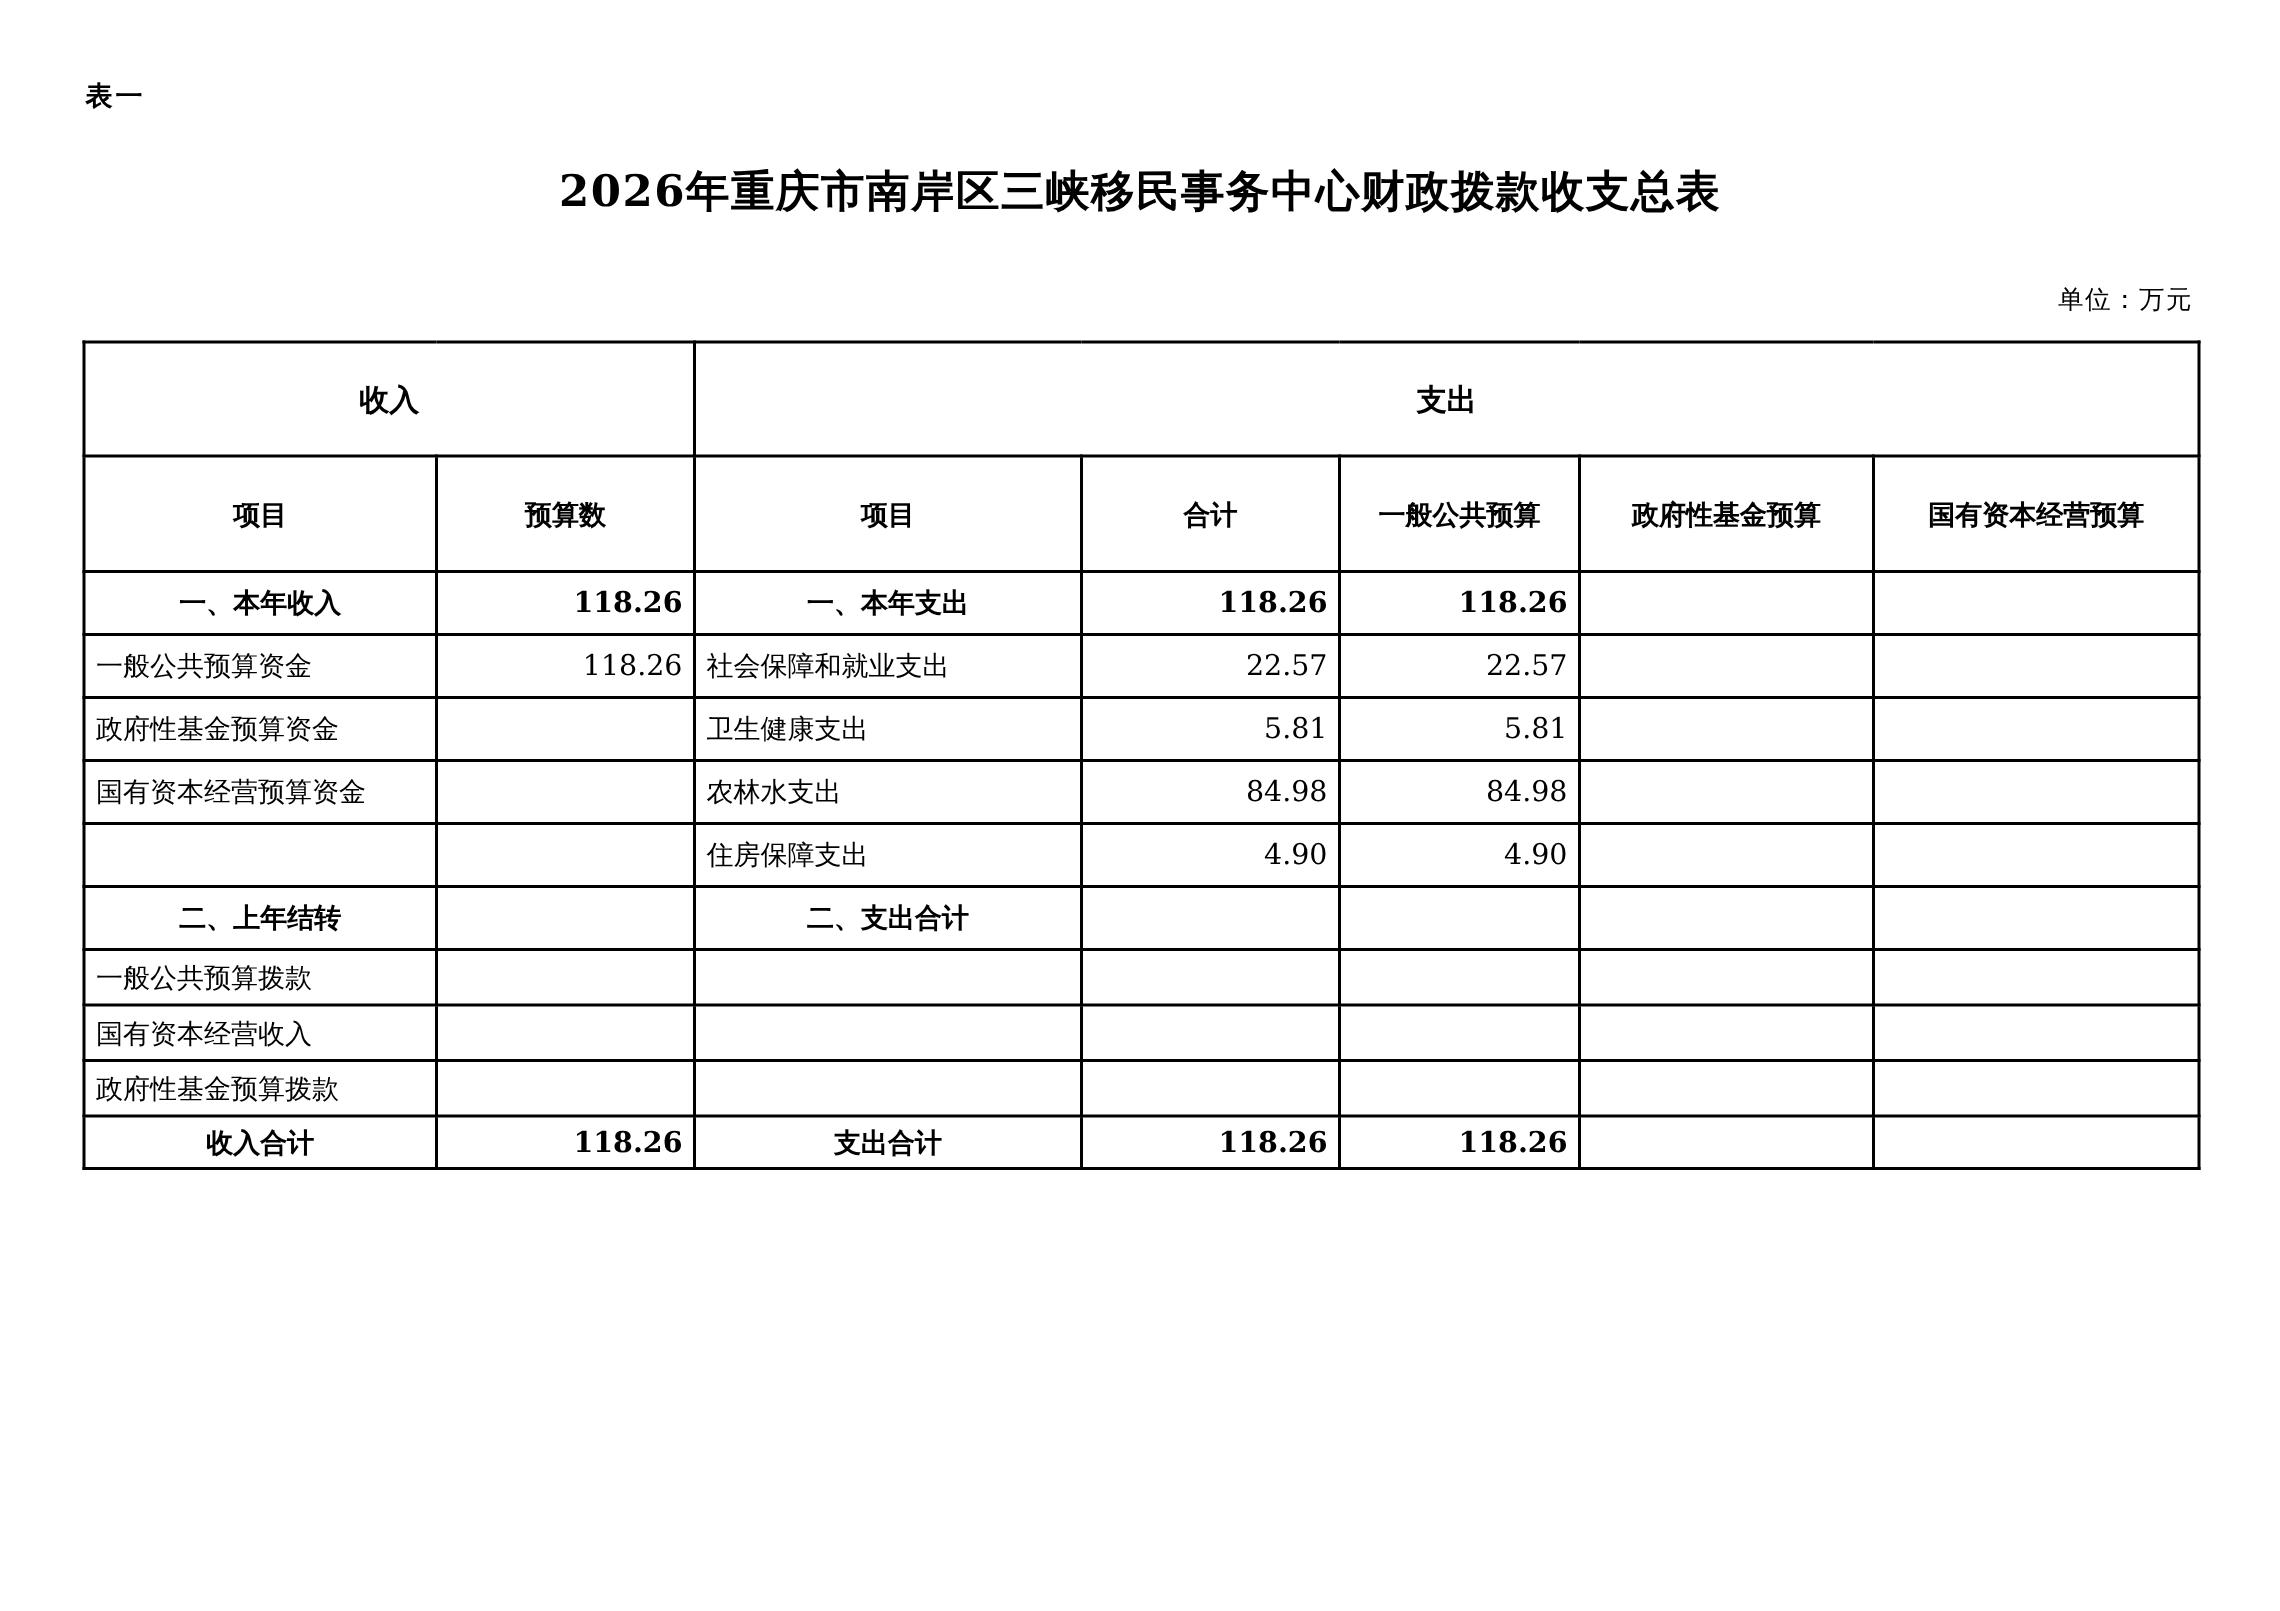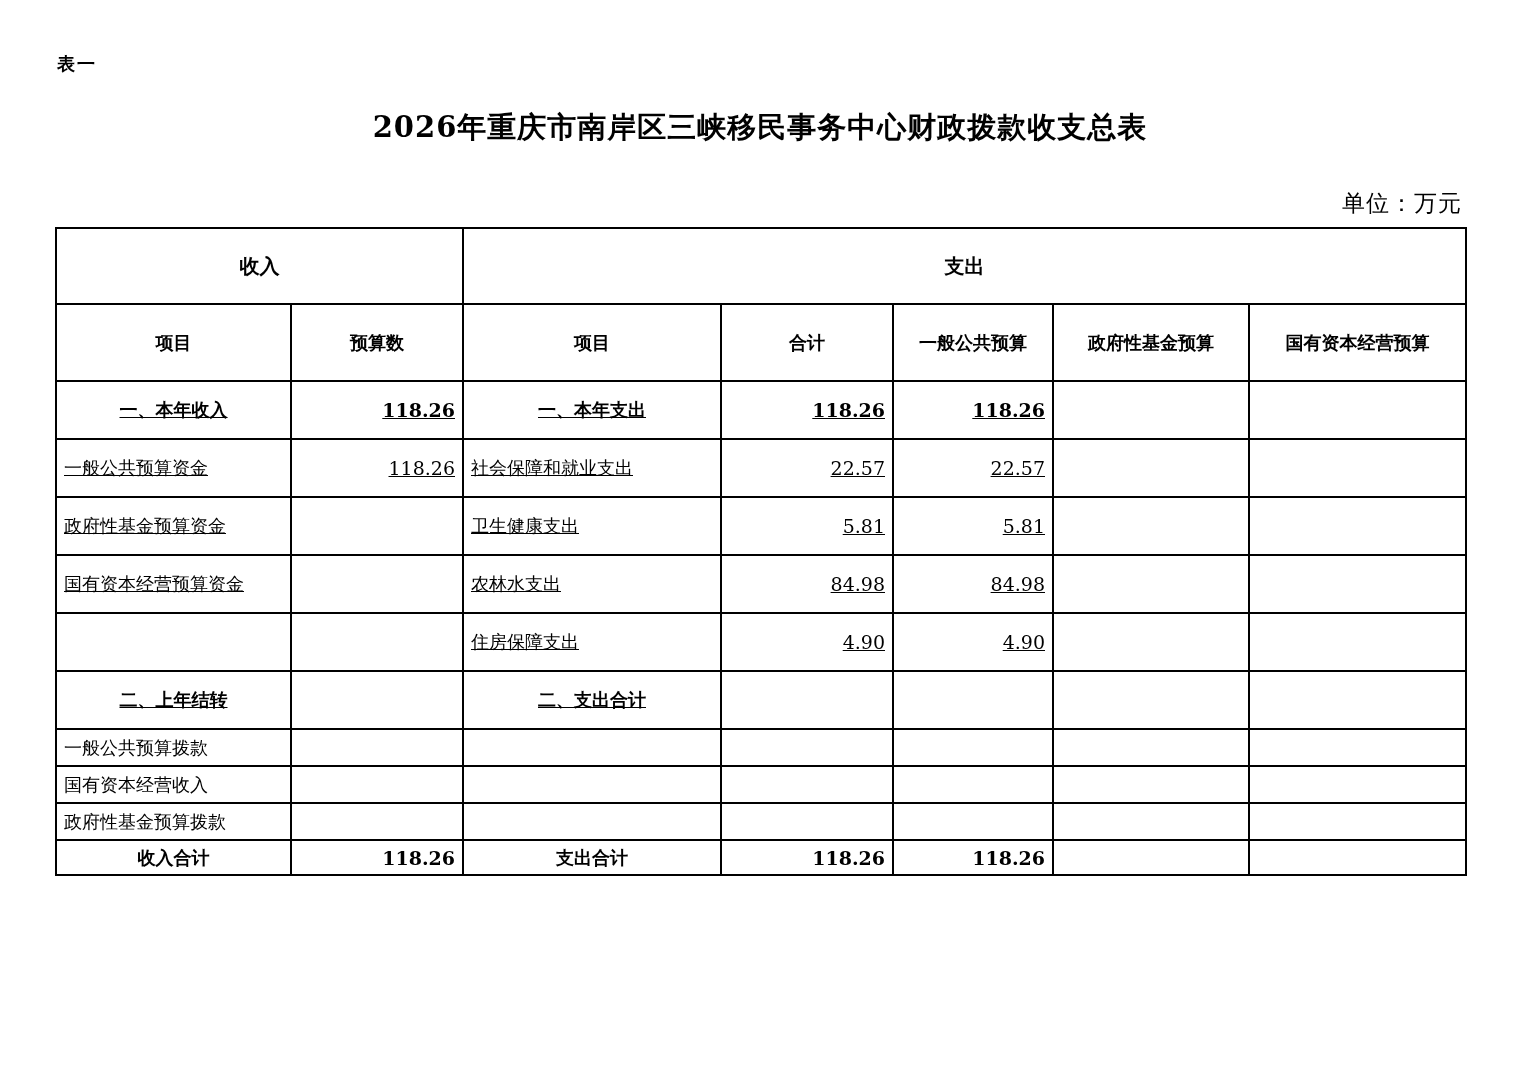--- a/index.html
+++ b/index.html
@@ -28,21 +28,21 @@
     width: 100%;
     text-align: center;
     font-size: 29px;
     font-weight: bold;
     letter-spacing: 1px;
   }
   .unit-label {
     position: absolute;
     top: 188px;
     right: 58px;
-    font-size: 23px;
+    font-size: 17px;
     letter-spacing: 1px;
   }
   table.budget-table {
     position: absolute;
     left: 55px;
     top: 227px;
     width: 1410px;
     table-layout: fixed;
     border-collapse: collapse;
   }
@@ -67,21 +67,21 @@
   }
   .budget-table tbody td {
     font-size: 18px;
     vertical-align: middle;
     padding: 0 7px;
   }
   .budget-table tbody td.c-text { text-align: left; }
   .budget-table tbody td.c-num  { text-align: right; font-size: 19px; }
   .budget-table tbody tr.emph td { font-weight: bold; }
   .budget-table tbody tr.emph td.c-text { text-align: center; }
-  .budget-table tbody tr.r-std   { height: 58px; text-decoration: underline; }
+  .budget-table tbody tr.r-std   { height: 42px; }
   .budget-table tbody tr.r-short { height: 37px; padding-left: 32px; }
   .budget-table tbody tr.r-total { height: 35px; }
   .note {
     position: absolute;
     left: 55px;
     top: 794px;
     font-size: 17px;
     letter-spacing: 0.5px;
   }
 </style>

